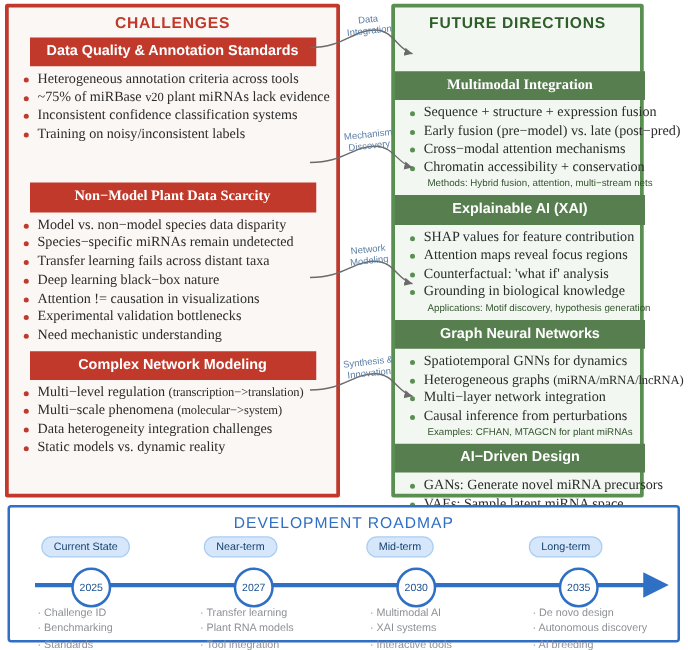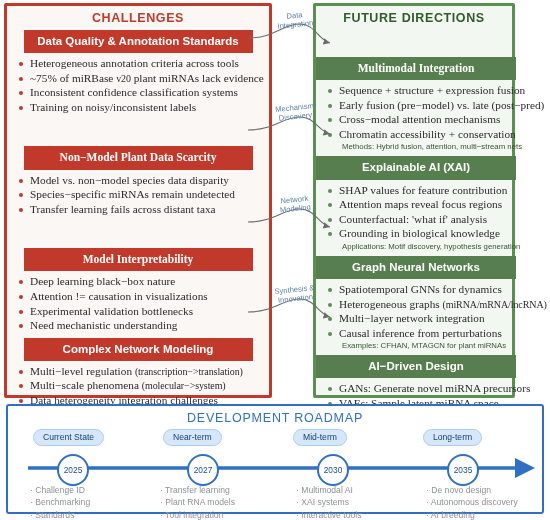--- a/index.html
+++ b/index.html
@@ -159,21 +159,20 @@
           <li><span>~75%</span><span> of miRBase </span><span class="sub">v20</span><span> plant miRNAs lack evidence</span></li>
           <li><span>Inconsistent confidence classification systems</span></li>
           <li><span>Training on noisy/inconsistent labels</span></li>
         </ul>
         <div class="hdr red serif">Non−Model Plant Data Scarcity</div>
         <ul class="blist">
           <li><span>Model vs. non−model species data disparity</span></li>
           <li><span>Species−specific miRNAs remain undetected</span></li>
           <li><span>Transfer learning fails across distant taxa</span></li>
         </ul>
-        <div class="hdr red serif">Model Interpretability</div>
         <ul class="blist">
           <li><span>Deep learning black−box nature</span></li>
           <li><span>Attention != causation in visualizations</span></li>
           <li><span>Experimental validation bottlenecks</span></li>
           <li><span>Need mechanistic understanding</span></li>
         </ul>
         <div class="hdr red sans">Complex Network Modeling</div>
         <ul class="blist">
           <li><span>Multi−level regulation </span><span class="sub">(transcription−&gt;translation)</span></li>
           <li><span>Multi−scale phenomena </span><span class="sub">(molecular−&gt;system)</span></li>

